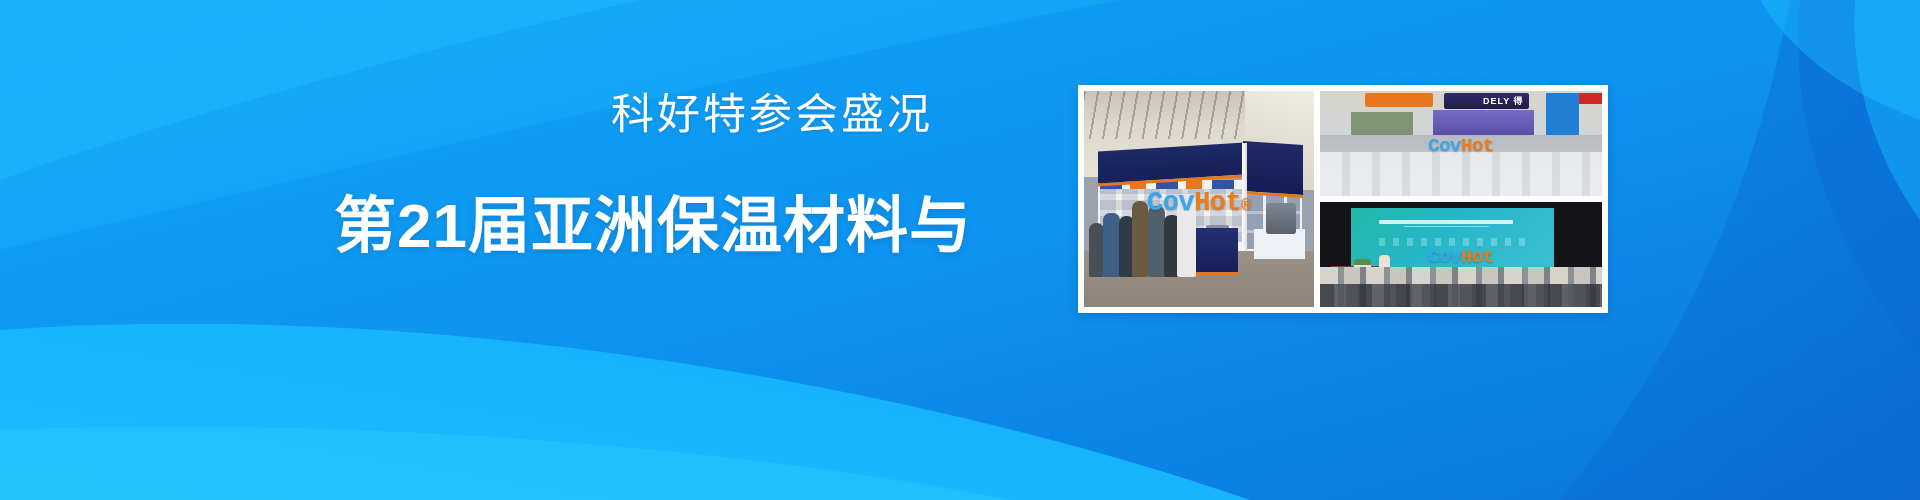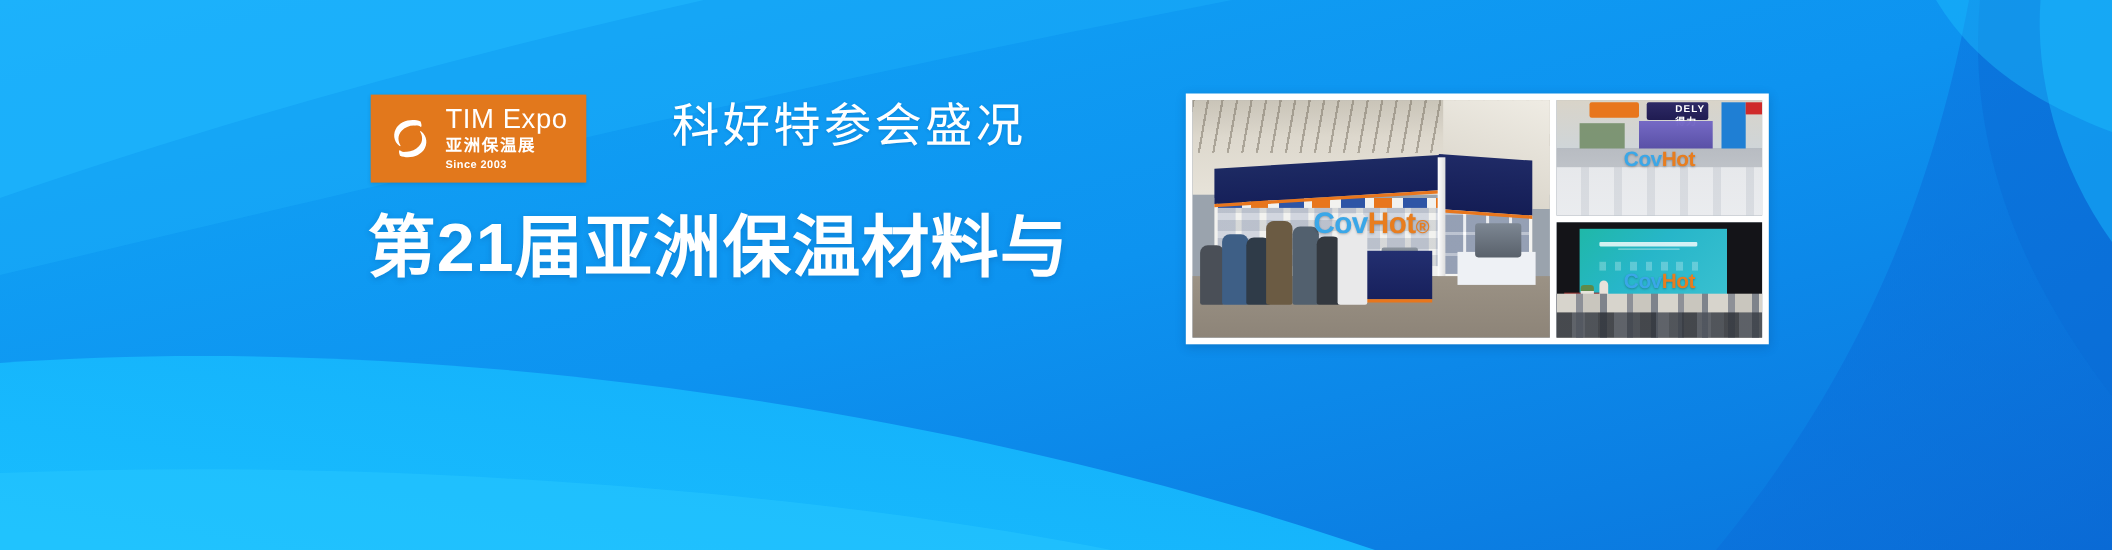--- a/index.html
+++ b/index.html
@@ -63,30 +63,30 @@
   }
   .headline div{white-space:nowrap;}
 
   
   .collage{
     position:absolute;left:1078px;top:85px;width:530px;height:228px;
     background:#ffffff;padding:6px;box-sizing:border-box;
     box-shadow:0 2px 9px rgba(0,35,80,.22);
     display:flex;gap:6px;
   }
-  .col-left{width:325px;height:216px;flex:none;position:relative;overflow:hidden;background:#b9b2a6;}
+  .col-left{width:230px;height:216px;flex:none;position:relative;overflow:hidden;background:#b9b2a6;}
   .col-right{flex:1;display:flex;flex-direction:column;gap:6px;}
   .ph{position:relative;overflow:hidden;background:#9aa3ad;}
   .ph-top{height:105px;}
   .ph-bot{height:105px;}
 
   .wm{
     position:absolute;left:50%;top:52%;transform:translate(-50%,-50%);
     font-size:27px;font-weight:800;letter-spacing:-.5px;
-    font-family:Liberation Sans, sans-serif;
+    font-family:Liberation Mono, monospace;
     white-space:nowrap;pointer-events:none;
     text-shadow:0 1px 2px rgba(0,0,0,.25);
   }
   .wm .c{color:#3aa7e8;} .wm .h{color:#e87d1e;}
   .wm-s{font-size:17px;}
   .wm-m{font-size:19px;}
 
   
   .p1-roof{position:absolute;left:0;top:0;right:0;height:40%;
     background:linear-gradient(180deg,#c9c4b8 0%,#ddd8cd 40%,#e7e3d9 100%);}
@@ -203,35 +203,20 @@
     <path d="M0,500 L0,430 C360,415 760,450 1010,500 Z" fill="#2ac9ff" opacity="0.45"></path>
 
     <path d="M1920,0 L1920,500 L1560,500 C1700,330 1760,160 1790,0 Z" fill="url(#gDeep)" opacity="0.55"></path>
     <path d="M1920,0 L1920,360 C1820,230 1790,110 1800,0 Z" fill="#0a6bd6" opacity="0.5"></path>
     <path d="M1920,0 L1920,220 C1870,150 1850,70 1855,0 Z" fill="#17b2fb" opacity="0.55"></path>
     <path d="M1760,0 L1920,0 L1920,120 C1840,90 1790,50 1760,0 Z" fill="#1fc3ff" opacity="0.4"></path>
   </svg>
 
   <div class="content">
 
-    <div class="logo-box">
-      <div class="logo-mark">
-        <svg viewBox="0 0 64 64" width="50" height="50" aria-hidden="true">
-          <path d="M44 12c-10-4-24-1-29 9-4 8-1 17 7 21-5-6-5-14 0-19 5-6 14-8 21-5 2 1 3 0 1-6z" fill="#ffffff"></path>
-          <path d="M20 52c10 4 24 1 29-9 4-8 1-17-7-21 5 6 5 14 0 19-5 6-14 8-21 5-2-1-3 0-1 6z" fill="#ffffff"></path>
-          <circle cx="40" cy="21" r="4.2" fill="#e2781c"></circle>
-          <circle cx="24" cy="43" r="4.2" fill="#e2781c"></circle>
-        </svg>
-      </div>
-      <div class="logo-text">
-        <div class="logo-en">TIM Expo</div>
-        <div class="logo-cn">亚洲保温展</div>
-        <div class="logo-since">Since 2003</div>
-      </div>
-    </div>
 
     <div class="kicker">科好特参会盛况</div>
 
     <div class="headline">
       <div>第21届亚洲保温材料与</div>
     </div>
   </div>
 
   <div class="collage">
 

